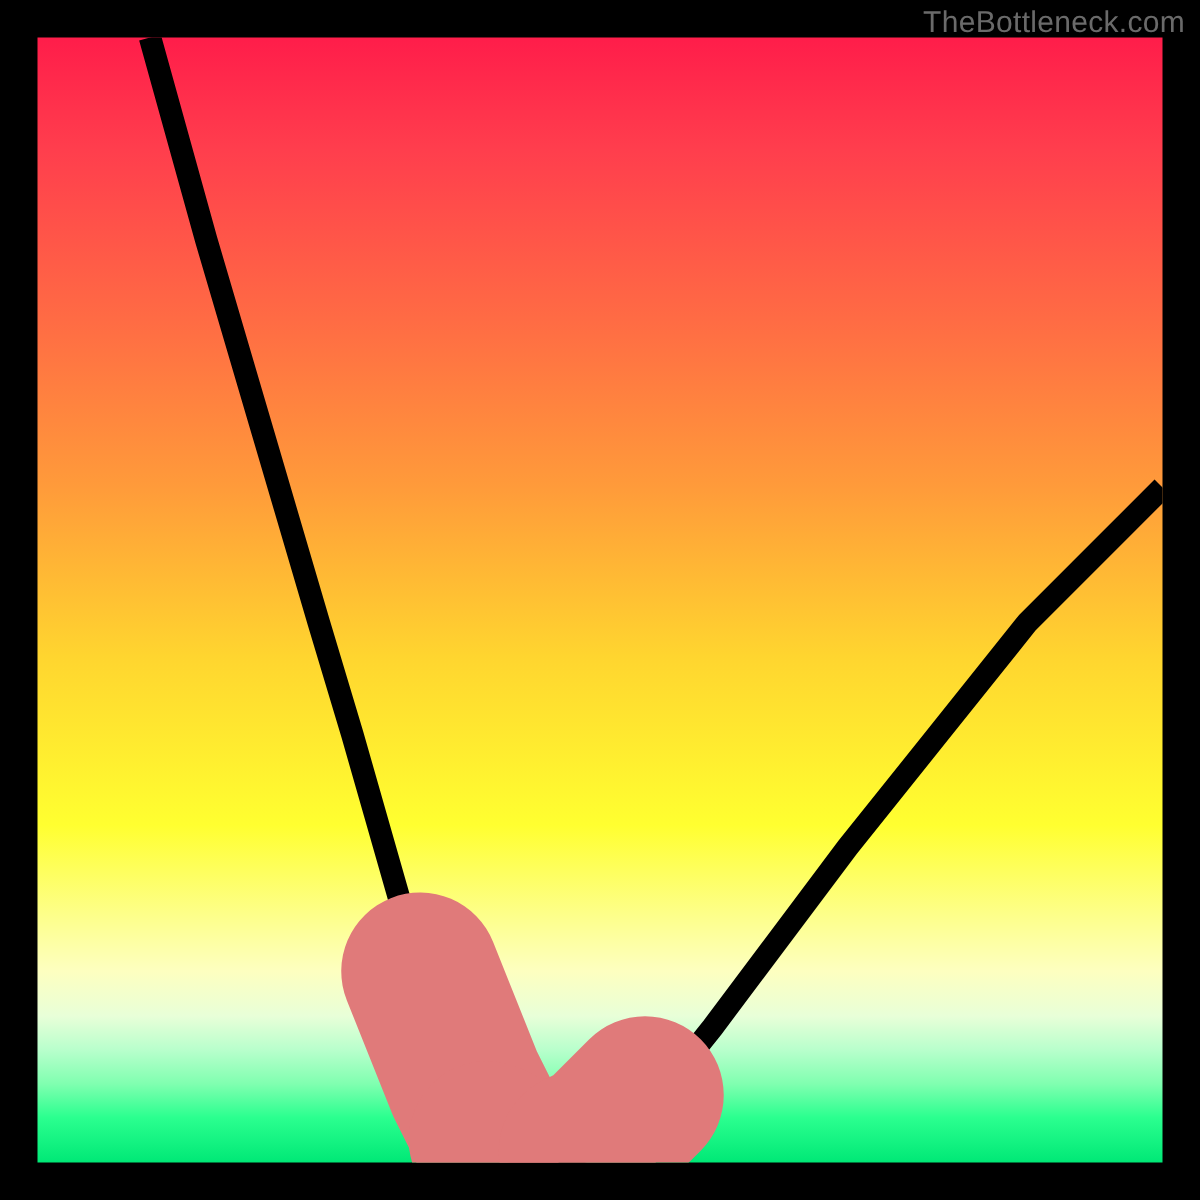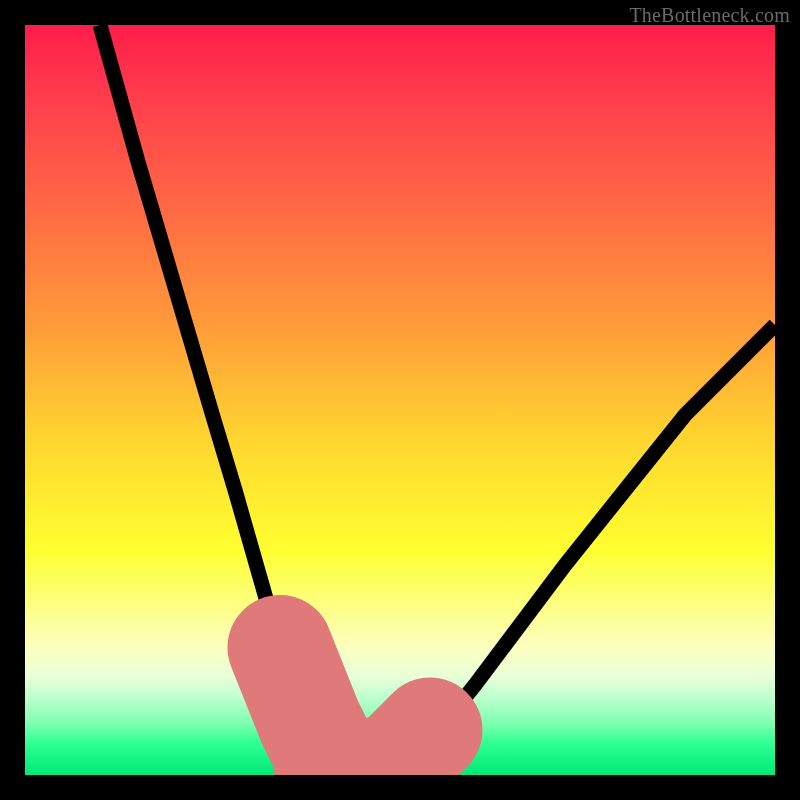--- a/index.html
+++ b/index.html
@@ -36,21 +36,21 @@
       #b8ffcc 90%,
       #80ffb0 93%,
       #2bff8f 96%,
       #00e876 100%
     );
   }
   .watermark {
     position: absolute;
     top: 4px;
     right: 10px;
-    font-family: Liberation Serif, serif;
+    font-family: Liberation Sans, sans-serif;
     font-size: 20px;
     font-weight: 500;
     color: #6a6a6a;
     letter-spacing: 0.2px;
   }
   svg.curves {
     position: absolute;
     left: 0;
     top: 0;
     width: 750px;

